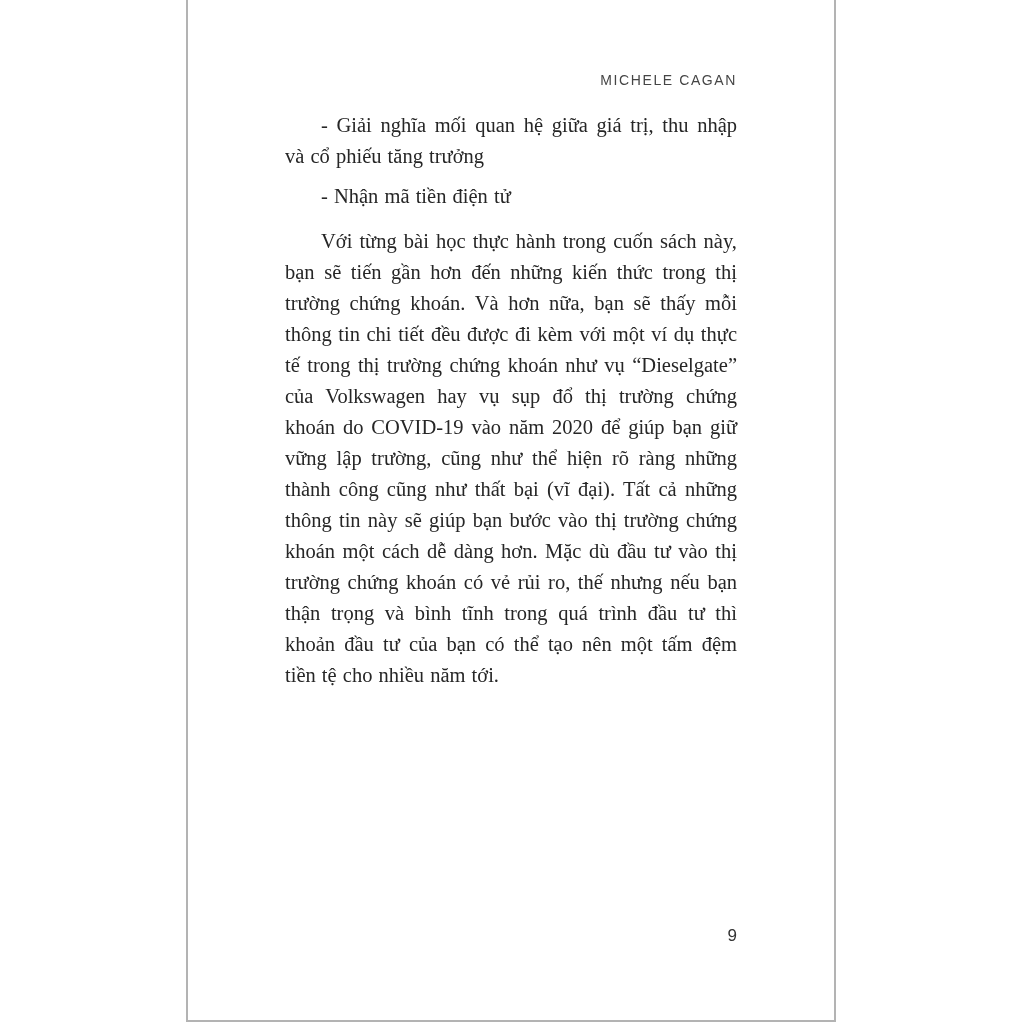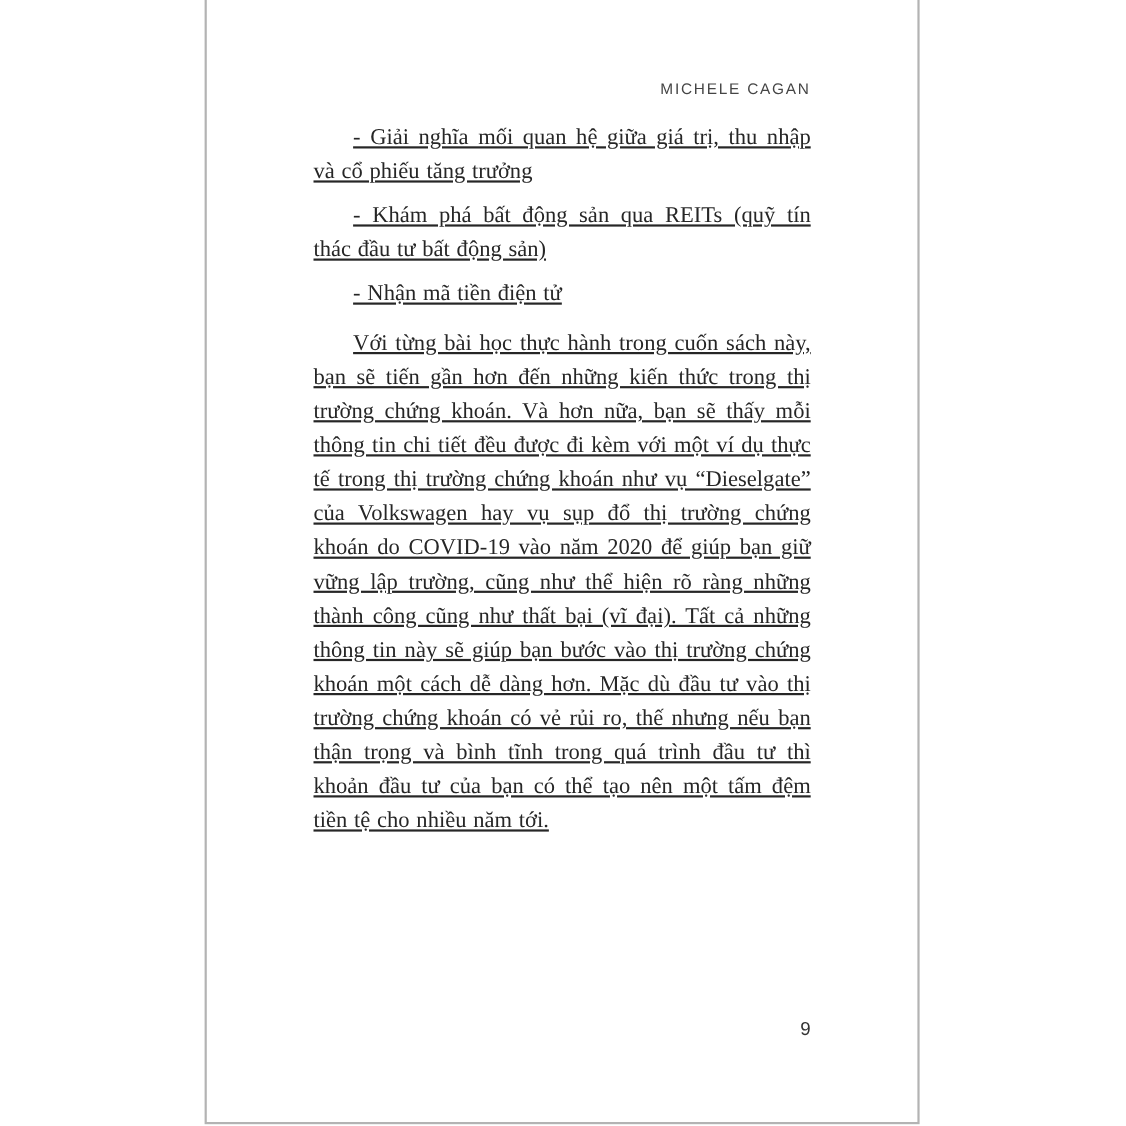--- a/index.html
+++ b/index.html
@@ -41,21 +41,20 @@
     margin-top: 22px;
     color: #262626;
   }
   .text-block p {
     font-size: 20.5px;
     line-height: 31px;
     text-align: justify;
     text-indent: 36px;
     margin: 0 0 9px 0;
     word-spacing: 1px;
-    text-decoration: underline;
   }
   .text-block p.body-par {
     margin-top: 14px;
   }
   .page-number {
     position: absolute;
     right: 97px;
     top: 926px;
     font-family: "Liberation Sans", "DejaVu Sans", sans-serif;
     font-size: 17px;
@@ -65,20 +64,19 @@
 </head>
 <body>
 
 <div class="canvas">
   <div class="book-page">
 
     <div class="running-header">MICHELE CAGAN</div>
 
     <div class="text-block">
       <p>- Giải nghĩa mối quan hệ giữa giá trị, thu nhập và cổ phiếu tăng trưởng</p>
-      <p>- Khám phá bất động sản qua REITs (quỹ tín thác đầu tư bất động sản)</p>
       <p>- Nhận mã tiền điện tử</p>
       <p class="body-par">Với từng bài học thực hành trong cuốn sách này, bạn sẽ tiến gần hơn đến những kiến thức trong thị trường chứng khoán. Và hơn nữa, bạn sẽ thấy mỗi thông tin chi tiết đều được đi kèm với một ví dụ thực tế trong thị trường chứng khoán như vụ “Dieselgate” của Volkswagen hay vụ sụp đổ thị trường chứng khoán do COVID-19 vào năm 2020 để giúp bạn giữ vững lập trường, cũng như thể hiện rõ ràng những thành công cũng như thất bại (vĩ đại). Tất cả những thông tin này sẽ giúp bạn bước vào thị trường chứng khoán một cách dễ dàng hơn. Mặc dù đầu tư vào thị trường chứng khoán có vẻ rủi ro, thế nhưng nếu bạn thận trọng và bình tĩnh trong quá trình đầu tư thì khoản đầu tư của bạn có thể tạo nên một tấm đệm tiền tệ cho nhiều năm tới.</p>
     </div>
 
     <div class="page-number">9</div>
   </div>
 </div>
 
 </body></html>

